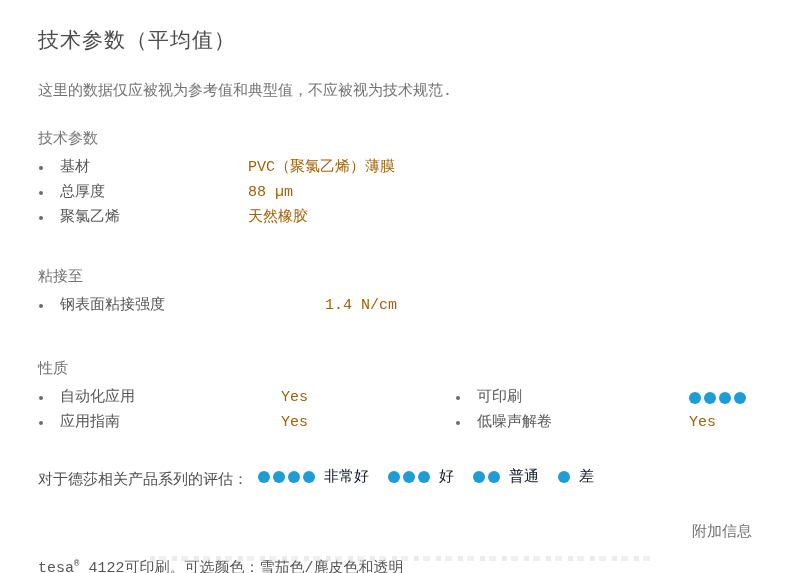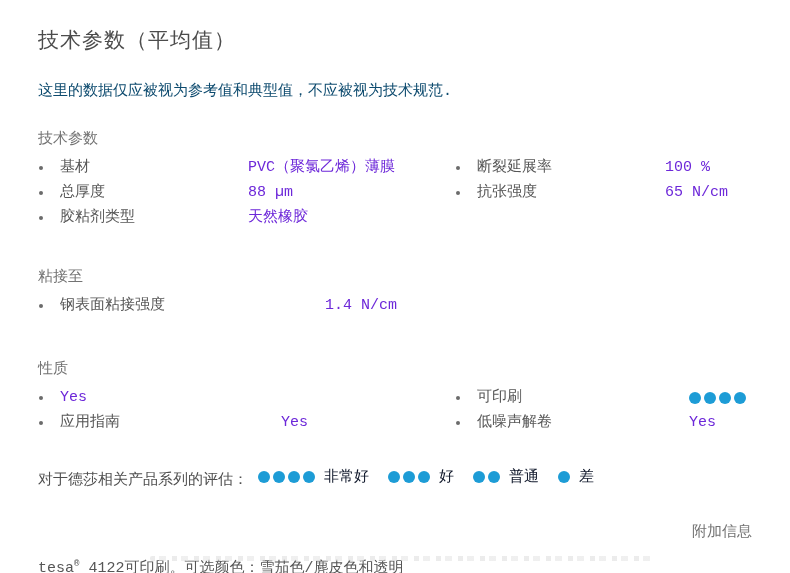--- a/index.html
+++ b/index.html
@@ -14,39 +14,39 @@
     font-size:15px;
     overflow:hidden;
   }
   .doc-title{
     margin:0 0 27px 0;
     font-size:21px;
     font-weight:400;
     color:#4c4c4c;
     letter-spacing:1px;
   }
-  .disclaimer{margin:0 0 29px 0;color:#0c4a6e;}
+  .disclaimer{margin:0 0 29px 0;color:#737373;}
   .section-heading{margin:0 0 7px 0;color:#737373;}
   .two-col{display:flex;}
   .col-left{width:417px;flex:0 0 417px;}
   .col-right{flex:1;}
   .prow{display:flex;align-items:flex-start;line-height:25px;}
   .bullet{
     flex:0 0 22px;display:inline-block;position:relative;height:25px;
   }
   .bullet::before{
     content:"";position:absolute;left:1px;top:11px;
     width:4px;height:4px;border-radius:50%;background:#6b6b6b;
   }
   .plabel{display:inline-block;color:#565656;}
   .w188{flex:0 0 188px;}
   .w265{flex:0 0 265px;}
   .w221{flex:0 0 221px;}
   .w212{flex:0 0 212px;}
-  .pvalue{display:inline-block;color:#6d28d9;max-width:170px;}
+  .pvalue{display:inline-block;color:#a16207;max-width:170px;}
   .sec-gap-lg{margin-top:37px;}
   .sec-gap-md{margin-top:41px;}
   .dots{display:inline-flex;align-items:center;gap:3px;height:25px;vertical-align:middle;}
   .dots .dot{width:12px;height:12px;border-radius:50%;background:#1d9cd6;display:inline-block;}
   .legend-row{
     margin-top:29px;display:flex;align-items:flex-end;color:#4f4f4f;
   }
   .legend-label{margin-right:10px;}
   .legend-item{display:inline-flex;align-items:center;margin-right:19px;}
   .legend-item .dots{margin-right:9px;}
@@ -81,54 +81,43 @@
           <span class="plabel w188">基材</span>
           <span class="pvalue">PVC（聚氯乙烯）薄膜</span>
         </div>
         <div class="prow">
           <span class="bullet"></span>
           <span class="plabel w188">总厚度</span>
           <span class="pvalue">88 µm</span>
         </div>
         <div class="prow">
           <span class="bullet"></span>
-          <span class="plabel w188">胶粘剂类型</span>
+          <span class="plabel w188">聚氯乙烯</span>
           <span class="pvalue">天然橡胶</span>
-        </div>
-      </div>
-      <div class="col-right">
-        <div class="prow">
-          <span class="bullet"></span>
-          <span class="plabel w188">断裂延展率</span>
-          <span class="pvalue">100 %</span>
-        </div>
-        <div class="prow">
-          <span class="bullet"></span>
-          <span class="plabel w188">抗张强度</span>
-          <span class="pvalue">65 N/cm</span>
         </div>
       </div>
     </div>
   </div>
 
   <div class="sec-gap-lg">
     <p class="section-heading">粘接至</p>
     <div class="prow">
       <span class="bullet"></span>
       <span class="plabel w265">钢表面粘接强度</span>
       <span class="pvalue">1.4 N/cm</span>
     </div>
   </div>
 
   <div class="sec-gap-md">
     <p class="section-heading">性质</p>
     <div class="two-col">
       <div class="col-left">
         <div class="prow">
           <span class="bullet"></span>
+          <span class="plabel w221">自动化应用</span>
           <span class="pvalue">Yes</span>
         </div>
         <div class="prow">
           <span class="bullet"></span>
           <span class="plabel w221">应用指南</span>
           <span class="pvalue">Yes</span>
         </div>
       </div>
       <div class="col-right">
         <div class="prow">

